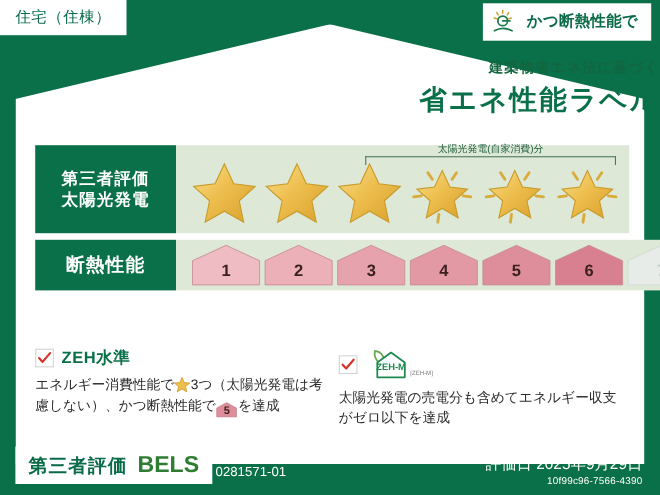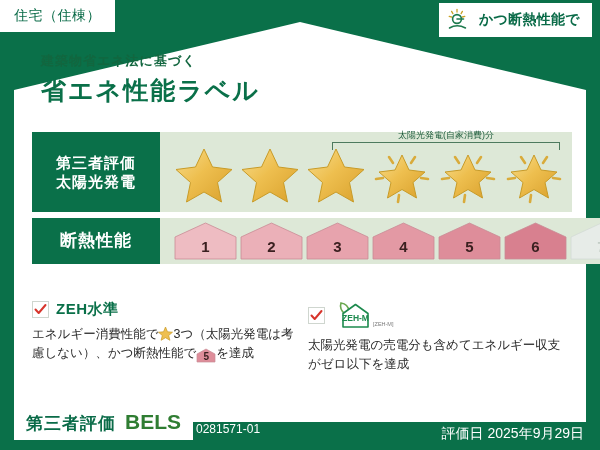--- a/index.html
+++ b/index.html
@@ -60,23 +60,23 @@
     font-size: 14px;
     font-weight: bold;
     color: #0a6b48;
     letter-spacing: 0.3px;
   }
   .sun-icon { width: 26px; height: 24px; display:block; }
 
   
   .heading-wrap {
     position: absolute;
-    left: 16px; right: 0;
+    left: 4px; right: 0;
     top: 52px;
-    text-align: left;
+    text-align: right;
     z-index: 5;
     padding-left: 25px;
   }
   .heading-sub {
     font-size: 13px;
     font-weight: bold;
     color: #12663f;
     letter-spacing: 1px;
     margin-bottom: 4px;
   }
@@ -176,21 +176,21 @@
     font-weight: bold;
     color: #3b2020;
     padding-bottom: 5px;
   }
   .grade.inactive span { color: #c3cdc6; }
 
   
   .criteria {
     position: absolute;
     left: 32px;
-    top: 300px;
+    top: 316px;
     width: 540px;
     display: flex;
     gap: 12px;
     z-index: 5;
   }
   .crit-col { flex: 1; }
   .crit-head {
     display: flex;
     align-items: center;
     gap: 7px;
@@ -478,16 +478,17 @@
   </div>
 
   <div class="footer">
     <div class="bels-tag">
       <span class="jp">第三者評価</span>
       <span class="bels">BELS</span>
     </div>
     <div class="bels-num">0281571-01</div>
     <div class="eval-block">
       <div class="eval-date"><span>評価日</span> <span>2025年9月29日</span></div>
+      <div class="eval-id">10f99c96-7566-4390</div>
     </div>
   </div>
 
 </div>
 
 </body></html>

